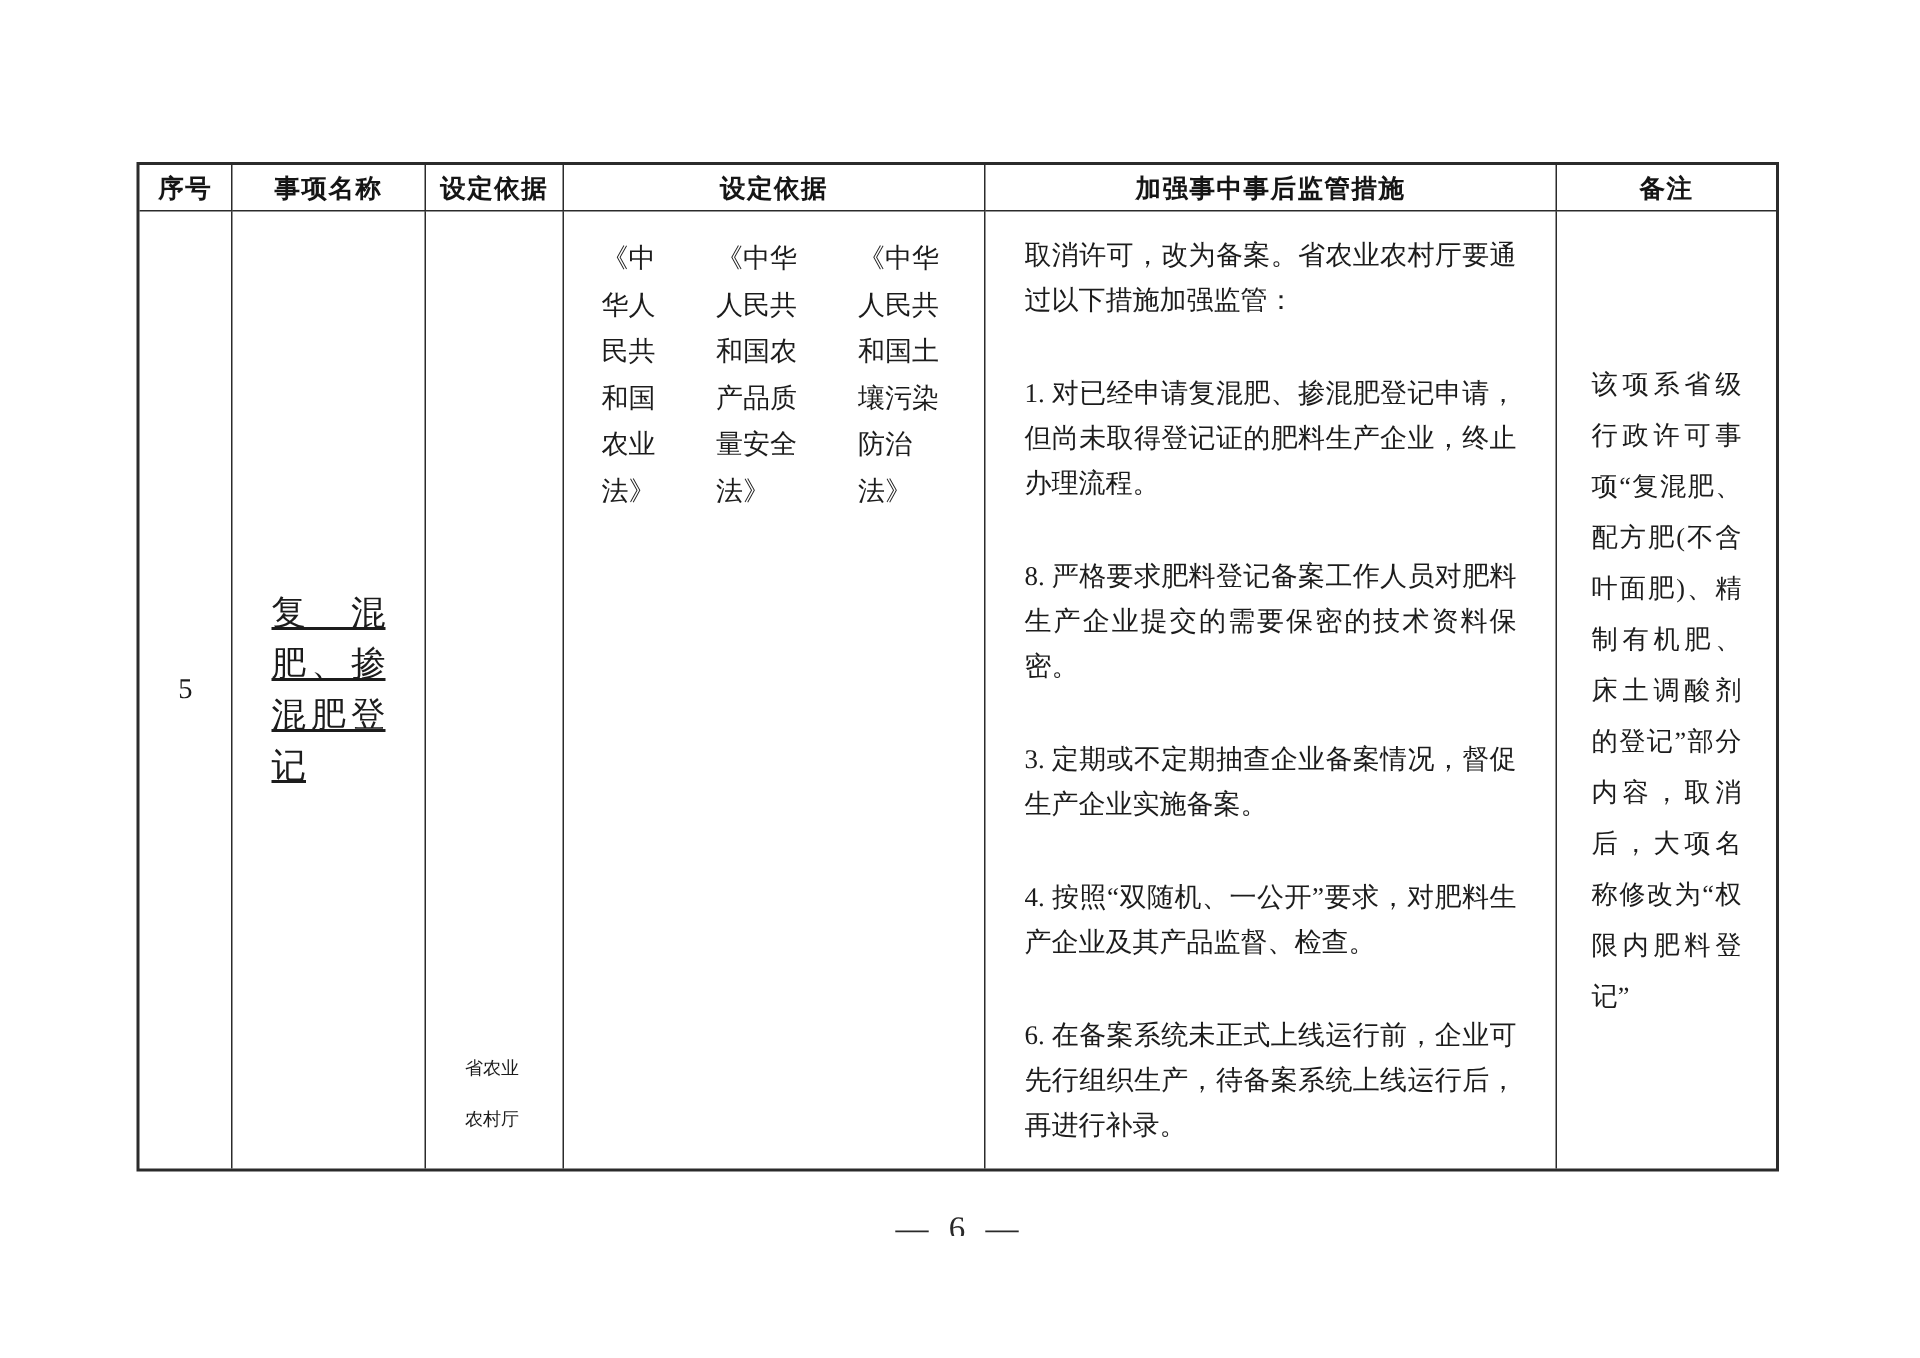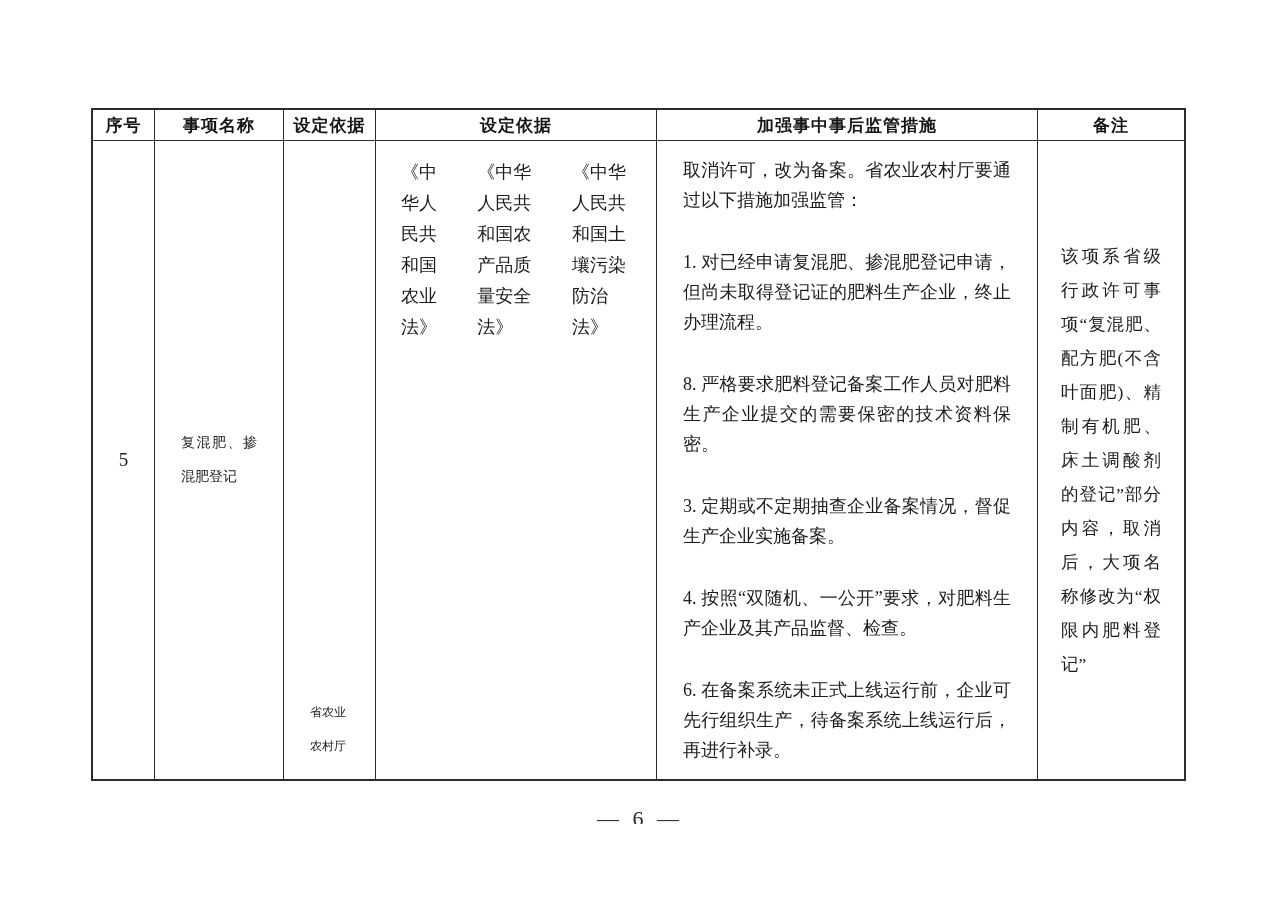--- a/index.html
+++ b/index.html
@@ -50,23 +50,24 @@
     display: flex;
     align-items: center;
     justify-content: center;
     font-size: 19px;
   }
   .cell-item {
     display: flex;
     flex-direction: column;
     justify-content: center;
     padding: 0 10px;
-    font-size: 14px;
+    font-size: 23px;
     line-height: 34px;
     text-align: justify;
+    text-decoration: underline;
   }
   .cell-dept {
     display: flex;
     flex-direction: column;
     justify-content: flex-end;
     padding: 0 10px;
     font-size: 12px;
     line-height: 34px;
   }
   .cell-basis {

